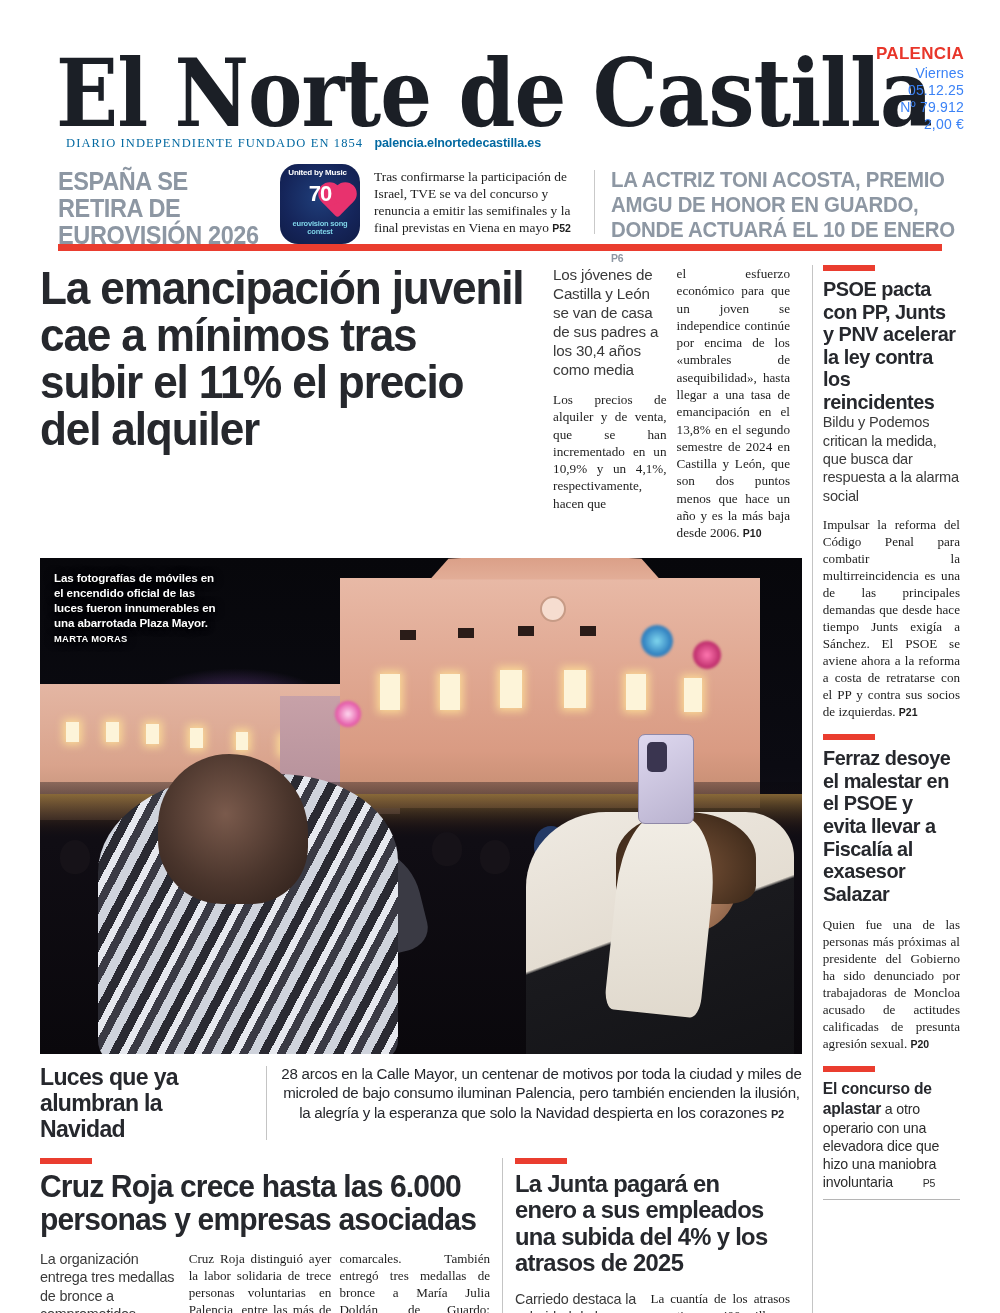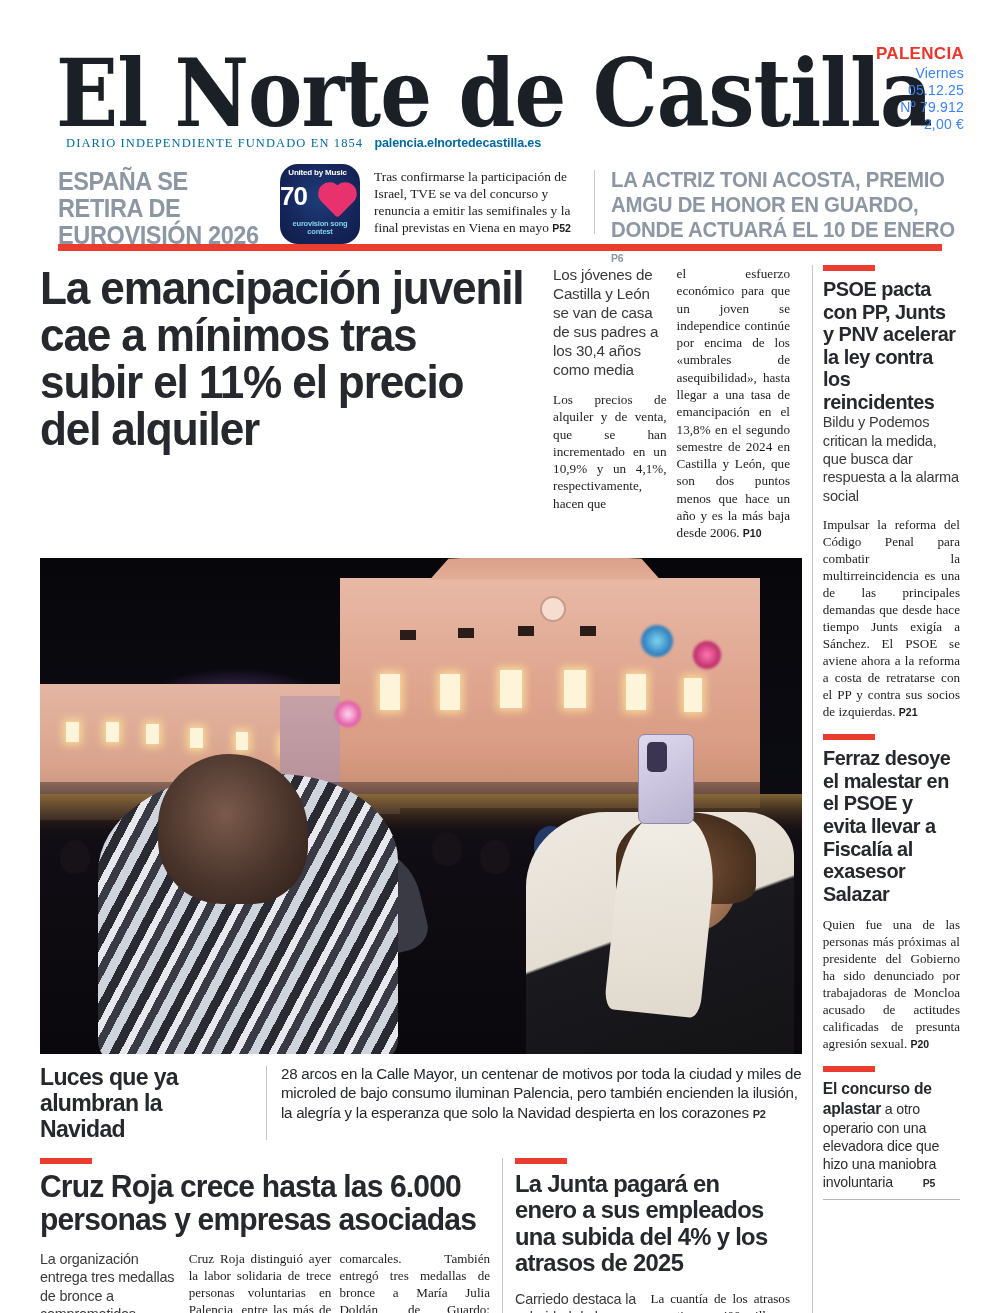--- a/index.html
+++ b/index.html
@@ -69,22 +69,22 @@
     border-radius: 18px;
     background: radial-gradient(circle at 50% 42%, #1f3e7a 0%, #15255a 60%, #101c46 100%);
     position: relative; overflow: hidden;
   }
   .euro-logo .ubm {
     position: absolute; top: 5px; left: 0; right: 5px; text-align: center;
     font-size: 8px; font-weight: bold; color: #ffffff; line-height: 1.0;
     letter-spacing: -0.2px;
   }
   .euro-logo .num {
-    position: absolute; top: 19px; left: 0; right: 0; text-align: left;
-    font-size: 26px; font-weight: bold; color: #ffffff; line-height: 1;
+    position: absolute; top: 19px; left: 0; right: 0; text-align: center;
+    font-size: 22px; font-weight: bold; color: #ffffff; line-height: 1;
     letter-spacing: -1px;
   }
   .euro-logo .heart {
     position: absolute; top: 26px; right: 11px;
     width: 23px; height: 23px;
     background: #e8326e; transform: rotate(-45deg);
     border-radius: 3px;
   }
   .euro-logo .heart:before, .euro-logo .heart:after {
     content:""; position:absolute; width:23px; height:23px; background:#e8326e; border-radius:50%;
@@ -260,21 +260,21 @@
 
   
   .photo-foot { display:flex; margin-top: 10px; width: 762px; }
   .photo-foot-title {
     width: 218px; font-size: 24px; font-weight: bold; line-height: 1.09;
     letter-spacing: -0.7px; color:#26282d;
     transform: scaleX(0.96); transform-origin:left top;
   }
   .photo-foot-sep { width:1px; background:#c4c4c4; margin: 2px 14px 2px 8px; }
   .photo-foot-text {
-    flex:1; font-size: 15.1px; line-height: 1.3; color:#26282d; letter-spacing:-0.25px;
+    flex:1; font-size: 15.1px; line-height: 1.3; color:#26282d; letter-spacing:-0.25px;text-align:center;
   }
   .photo-foot-text .pg { font-weight:bold; font-size:11px; }
 
   
   .bottom-row { display:flex; margin-top: 16px; width: 762px; }
   .bot-a { width: 462px; padding-right: 12px; }
   .bot-b { width: 288px; padding-left: 12px; border-left: 1px solid #c4c4c4; }
   .kicker-rule { width: 52px; height: 6px; background:#ea3d2f; margin-bottom: 7px; }
   .bot-head-a {
     font-size: 31px; font-weight:bold; line-height:1.06; letter-spacing:-0.9px; color:#26282d;
@@ -317,21 +317,21 @@
   .rc-body {
     margin-top: 11px;
     font-family:"Liberation Serif", serif; font-size: 13.1px; line-height:1.3;
     color:#1d1d1d; text-align: justify;
   }
   .rc-body .pg { font-family:"Liberation Sans",sans-serif; font-weight:bold; font-size:10.5px; }
   .rc-brief {
     font-size: 14.2px; line-height:1.27; color:#2d2d2d; letter-spacing:-0.2px;
   }
   .rc-brief b { font-size: 15.6px; color:#26282d; }
-  .rc-brief .pg { font-weight:bold; font-size:10.5px;padding-left:26px; }
+  .rc-brief .pg { font-weight:normal; font-size:10.5px;padding-left:26px; }
   .rc-thin-rule { border-top:1px solid #b5b5b5; margin: 8px 0; }
 </style>
 </head>
 <body>
 
 <div class="page">
 
   <div class="masthead">
     <div class="masthead-title">El Norte de Castilla</div>
     <div class="masthead-tagline">
@@ -433,20 +433,24 @@
         <div class="person-l-arm"></div>
         <div class="person-l"></div>
         <div class="person-l-hair"></div>
         <div class="person-r"></div>
         <div class="person-r-head"></div>
         <div class="person-r-hair"></div>
         <div class="glasses"></div>
         <div class="arm-r"></div>
         <div class="phone-r"></div>
 
+        <div class="caption-box">
+          <span>Las fotografías de móviles en el encendido oficial de las luces fueron innumerables en una abarrotada Plaza Mayor.</span>
+          <span class="credit">MARTA MORAS</span>
+        </div>
       </div>
 
       <div class="photo-foot">
         <div class="photo-foot-title">Luces que ya alumbran la Navidad</div>
         <div class="photo-foot-sep"></div>
         <div class="photo-foot-text">
           <span>28 arcos en la Calle Mayor, un centenar de motivos por toda la ciudad y miles de microled de bajo consumo iluminan Palencia, pero también encienden la ilusión, la alegría y la esperanza que solo la Navidad despierta en los corazones</span>
           <span class="pg">P2</span>
         </div>
       </div>

